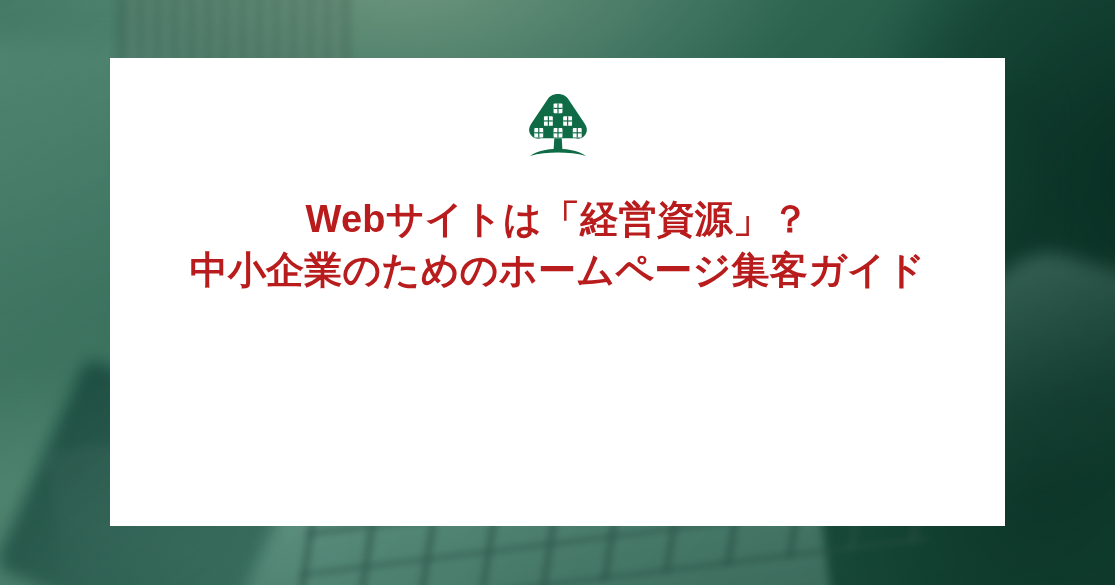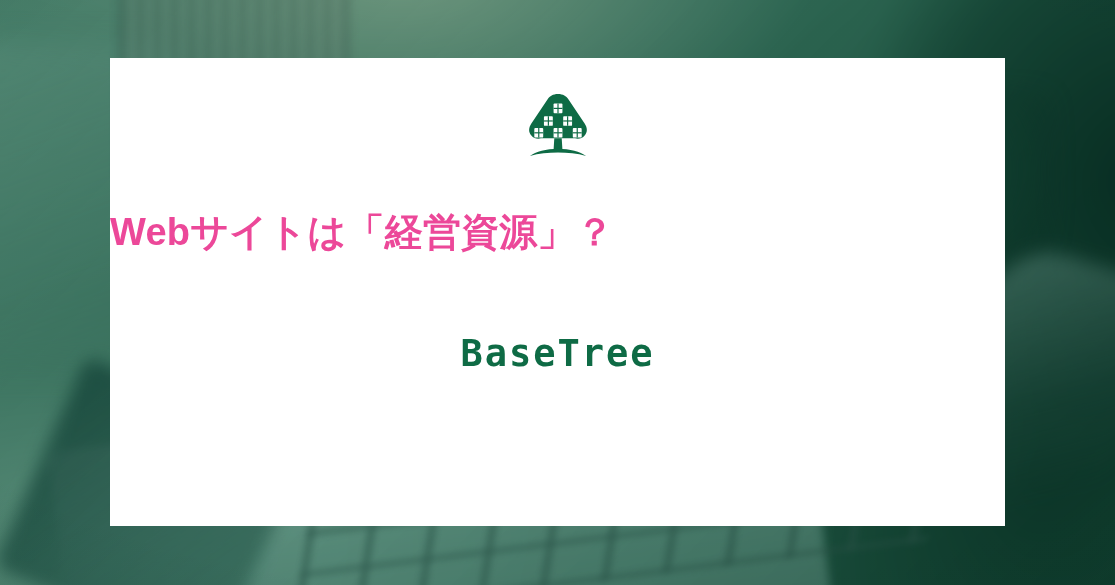--- a/index.html
+++ b/index.html
@@ -153,22 +153,23 @@
 
   #logo-wrap {
     margin-top: 33px;
     width: 76px;
     height: 74px;
   }
 
   #logo-wrap svg { display: block; width: 100%; height: 100%; }
 
   #title-block {
-    margin-top: 42px;
-    color: #ec4899;
+    margin-top: 29px;
+    text-align: center;
+    color: #b91c1c;
     font-weight: 700;
     font-size: 38px;
     line-height: 51px;
     letter-spacing: 0.2px;
     width: 100%;
   }
 
   .title-line { display: block; white-space: nowrap; }
 
   #brand {
@@ -245,17 +246,17 @@
         <line x1="50" y1="50" x2="50" y2="63"></line>
           <line x1="44" y1="56.5" x2="56" y2="56.5"></line>
         <line x1="76" y1="50" x2="76" y2="63"></line>
           <line x1="70" y1="56.5" x2="82" y2="56.5"></line>
       </g>
     </svg>
   </div>
 
   <h1 id="title-block">
     <span class="title-line">Webサイトは「経営資源」？</span>
+    <span class="title-line">中小企業のためのホームページ集客ガイド</span>
   </h1>
 
-  <div id="brand">BaseTree</div>
 
 </div>
 
 </body></html>

